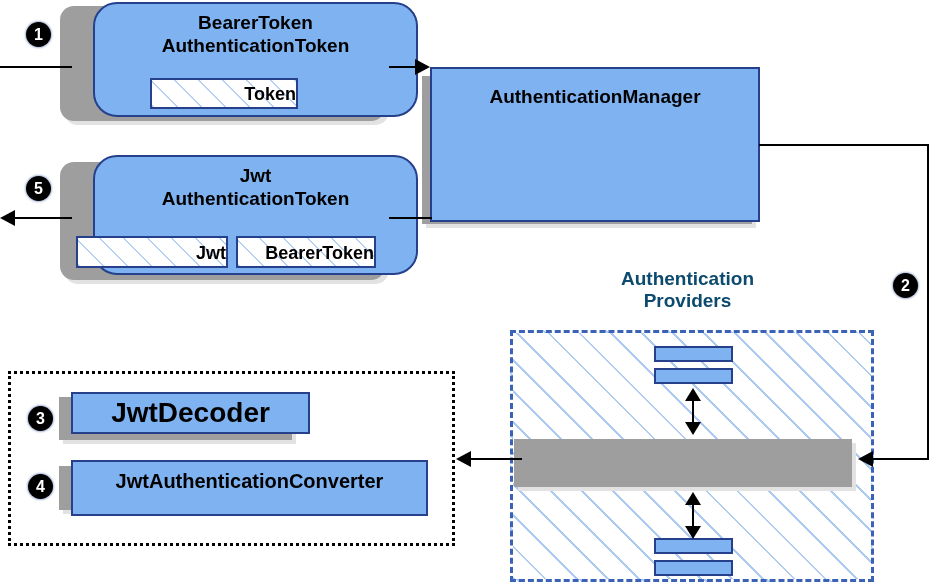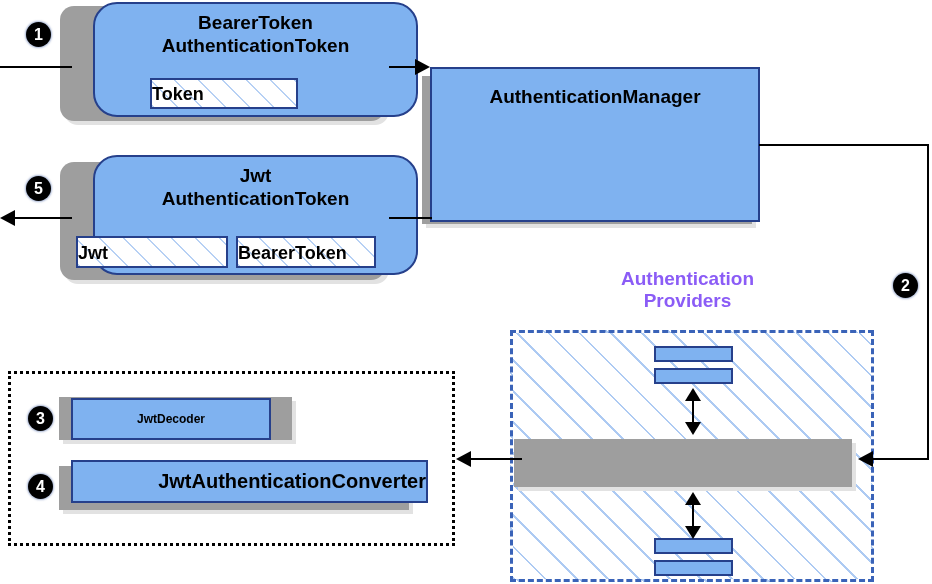--- a/index.html
+++ b/index.html
@@ -47,27 +47,27 @@
     background-color: #ffffff;
     background-image: repeating-linear-gradient(
       45deg,
       rgba(123,170,235,0.55) 0px,
       rgba(123,170,235,0.55) 1.6px,
       rgba(255,255,255,0) 1.6px,
       rgba(255,255,255,0) 17px
     );
     color: #000;
     font-weight: bold;
-    text-align: left;
+    text-align: right;
     z-index: 7;
   }
 
   .label {
     position: absolute;
-    color: #8b5cf6;
+    color: #0c4a6e;
     font-weight: bold;
     text-align: center;
     z-index: 8;
     line-height: 1.18;
     white-space: pre-line;
   }
 
   
   .step {
     position: absolute;
@@ -231,23 +231,23 @@
   <div class="arrow arrow-up" style="left:685px; top:492px;"></div>
   <div class="arrow arrow-down" style="left:685px; top:526px;"></div>
 
   <div class="minibar" style="left:654px; top:538px; width:79px; height:16px;"></div>
   <div class="minibar" style="left:654px; top:560px; width:79px; height:16px;"></div>
 
   <div class="dotted-group" style="left:8px; top:371px; width:447px; height:175px;"></div>
 
   <div class="shadow-outer" style="left:63px; top:401px; width:233px; height:43px;"></div>
   <div class="shadow-inner" style="left:59px; top:397px; width:233px; height:43px;"></div>
-  <div class="node" style="left:71px; top:392px; width:200px; height:42px; font-size:12px; line-height:38px;margin-top:6px;">
+  <div class="node" style="left:71px; top:392px; width:239px; height:42px; font-size:28px; line-height:38px;">
     <span>JwtDecoder</span>
   </div>
 
   <div class="shadow-outer" style="left:63px; top:470px; width:350px; height:44px;"></div>
   <div class="shadow-inner" style="left:59px; top:466px; width:350px; height:44px;"></div>
-  <div class="node" style="left:71px; top:460px; width:357px; height:43px; font-size:20px; line-height:39px;text-align:right;">
+  <div class="node" style="left:71px; top:460px; width:357px; height:56px; font-size:20px; line-height:39px;">
     <span>JwtAuthenticationConverter</span>
   </div>
 
 </div>
 
 </body></html>

